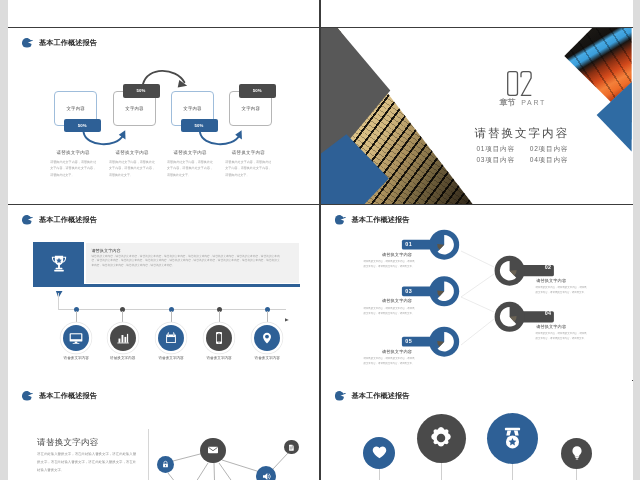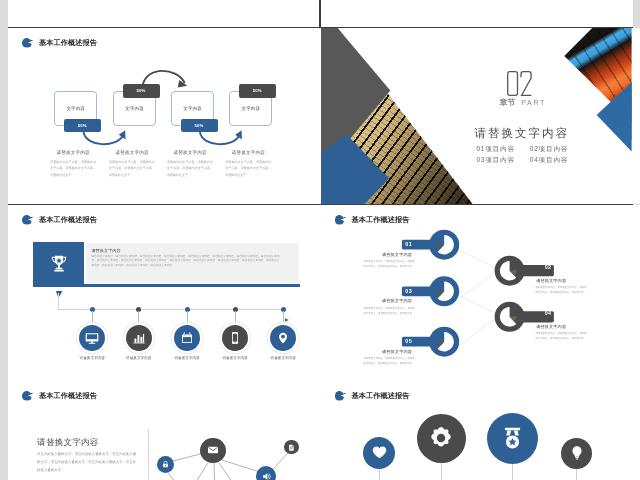--- a/index.html
+++ b/index.html
@@ -3,21 +3,21 @@
 <meta charset="utf-8">
 <style>
   html,body{margin:0;padding:0;}
   body{width:640px;height:480px;overflow:hidden;background:#dcdcdc;
        font-family:"Liberation Sans",sans-serif;-webkit-font-smoothing:antialiased;}
   #stage{position:absolute;left:0;top:0;width:640px;height:480px;background:#dcdcdc;overflow:hidden;}
   .board{position:absolute;left:8px;top:-149px;width:625px;height:806px;background:#fff;}
   .gl{position:absolute;background:#3c3c3c;}
   .gl.v{width:1.2px;top:0;bottom:0;}
   .gl.h{height:1.2px;left:0;right:0;}
-  .slide{position:absolute;width:311px;height:176px;overflow:hidden;background:#fff;padding-left:16px;}
+  .slide{position:absolute;width:311px;height:176px;overflow:hidden;background:#fff;}
 
   
   .s-title{position:absolute;left:14px;top:8px;display:flex;align-items:center;height:14px;}
   .s-title .dot{width:11px;height:11px;position:relative;margin-right:6px;flex:none;}
   .ico-pac{background:
      linear-gradient(to bottom right, transparent 0, transparent 0) ;}
   .ico-pac:before{content:"";position:absolute;left:0;top:0.5px;width:9.6px;height:9.6px;
      border-radius:50%;background:#2f6093;
      clip-path:polygon(0 0, 62% 0, 100% 26%, 62% 44%, 100% 62%, 100% 100%, 0 100%);}
   .ico-pac:after{content:"";position:absolute;left:6.1px;top:3.1px;width:5.2px;height:1.5px;

